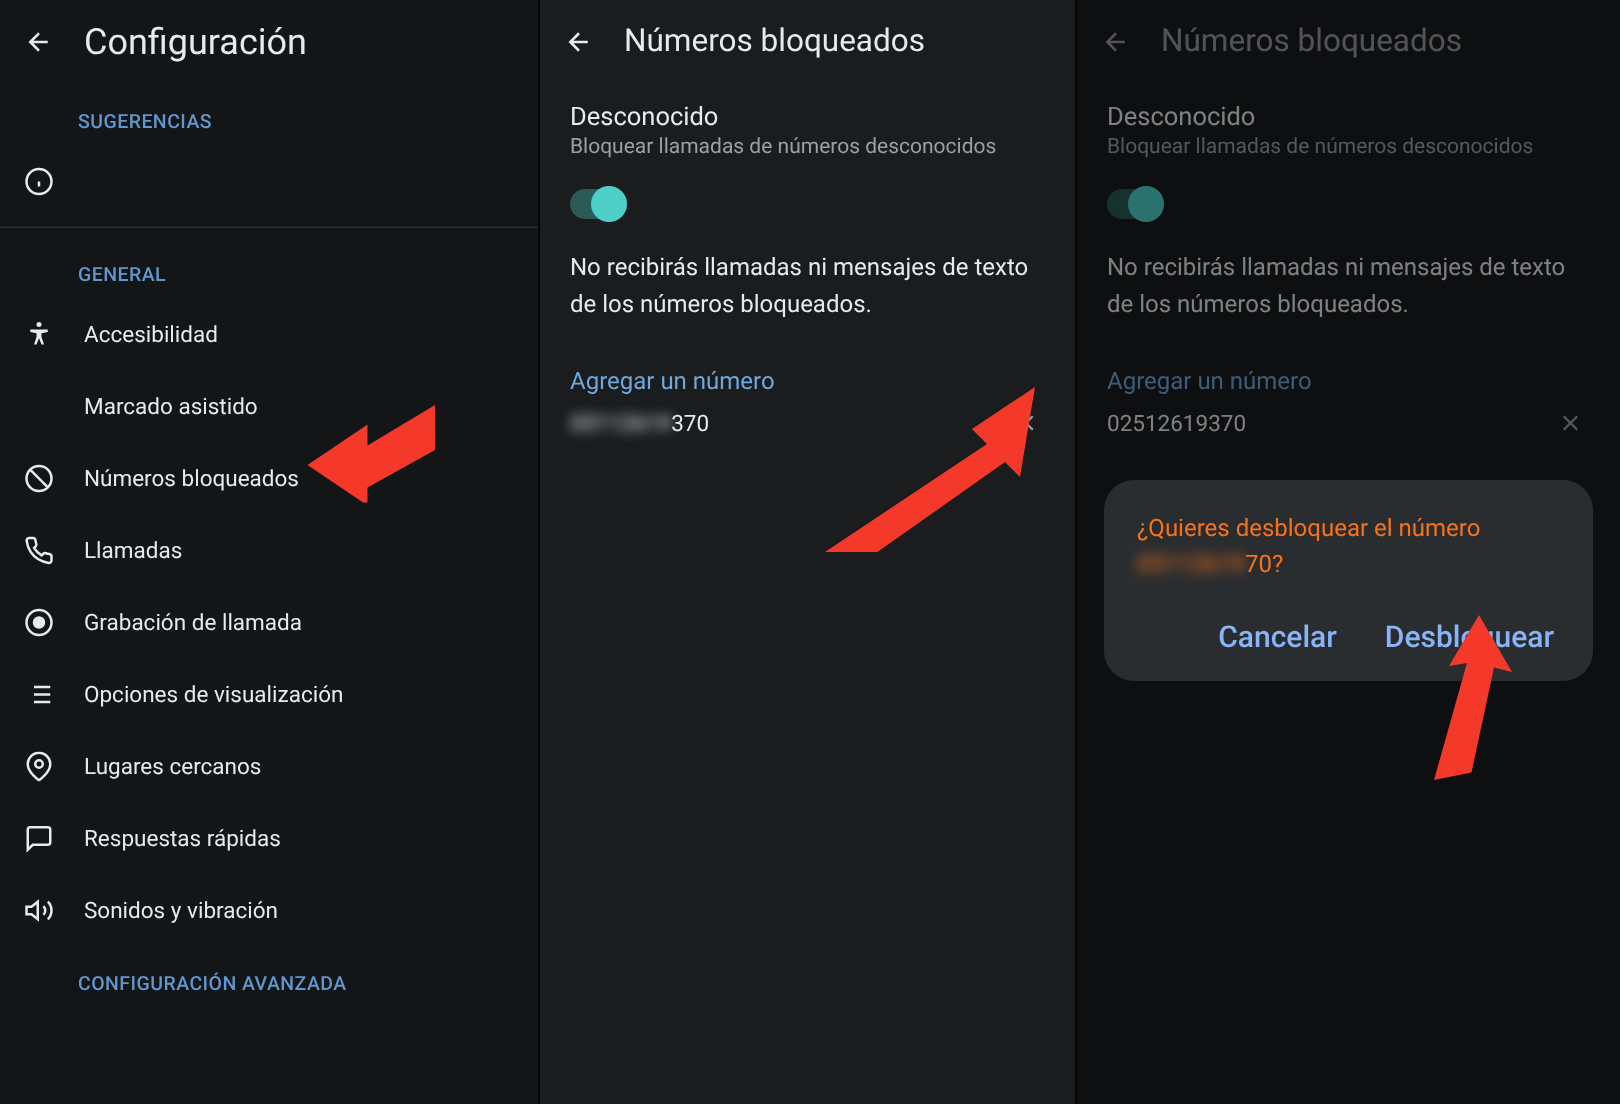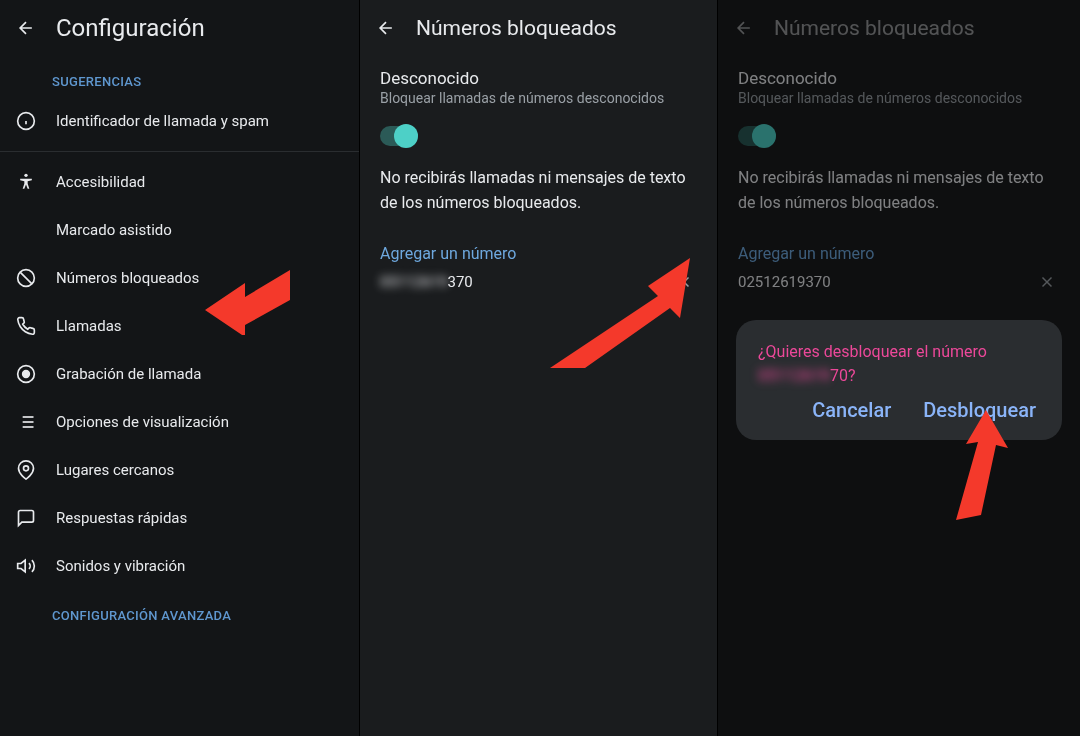--- a/index.html
+++ b/index.html
@@ -138,24 +138,24 @@
       position: absolute;
       left: 18px;
       right: 18px;
       top: 320px;
       background: #2a2d30;
       border-radius: 20px;
       padding: 20px 22px 10px 22px;
       z-index: 2;
     }
     .dialog-text {
-      color: #ec4899;
+      color: #f97316;
       font-size: 16px;
       line-height: 1.5;
-      margin-bottom: 2px;
+      margin-bottom: 16px;
     }
     .dialog-text .blurred {
       filter: blur(4px);
       display: inline-block;
     }
     .dialog-actions {
       display: flex;
       justify-content: flex-end;
       gap: 24px;
     }
@@ -189,24 +189,24 @@
 
   <div class="section-label">SUGERENCIAS</div>
   <div class="list-item">
     <span class="list-icon">
       <svg viewBox="0 0 24 24" fill="none" stroke="currentColor" stroke-width="2">
           <circle cx="12" cy="12" r="10"></circle>
           <line x1="12" y1="8" x2="12" y2="8"></line>
           <line x1="12" y1="12" x2="12" y2="16"></line>
         </svg>
     </span>
-    <span class="list-label">Identificador de llamada y spam</span>
   </div>
   <div class="divider"></div>
 
+  <div class="section-label">GENERAL</div>
 
   <div class="list-item">
     <span class="list-icon">
       <svg viewBox="0 0 24 24" fill="currentColor">
           <circle cx="12" cy="4" r="2"></circle>
           <path d="M19 8H5v2l5 1v3l-2 6h2l2-5 2 5h2l-2-6v-3l5-1z"></path>
         </svg>
     </span>
     <span class="list-label">Accesibilidad</span>
   </div>

